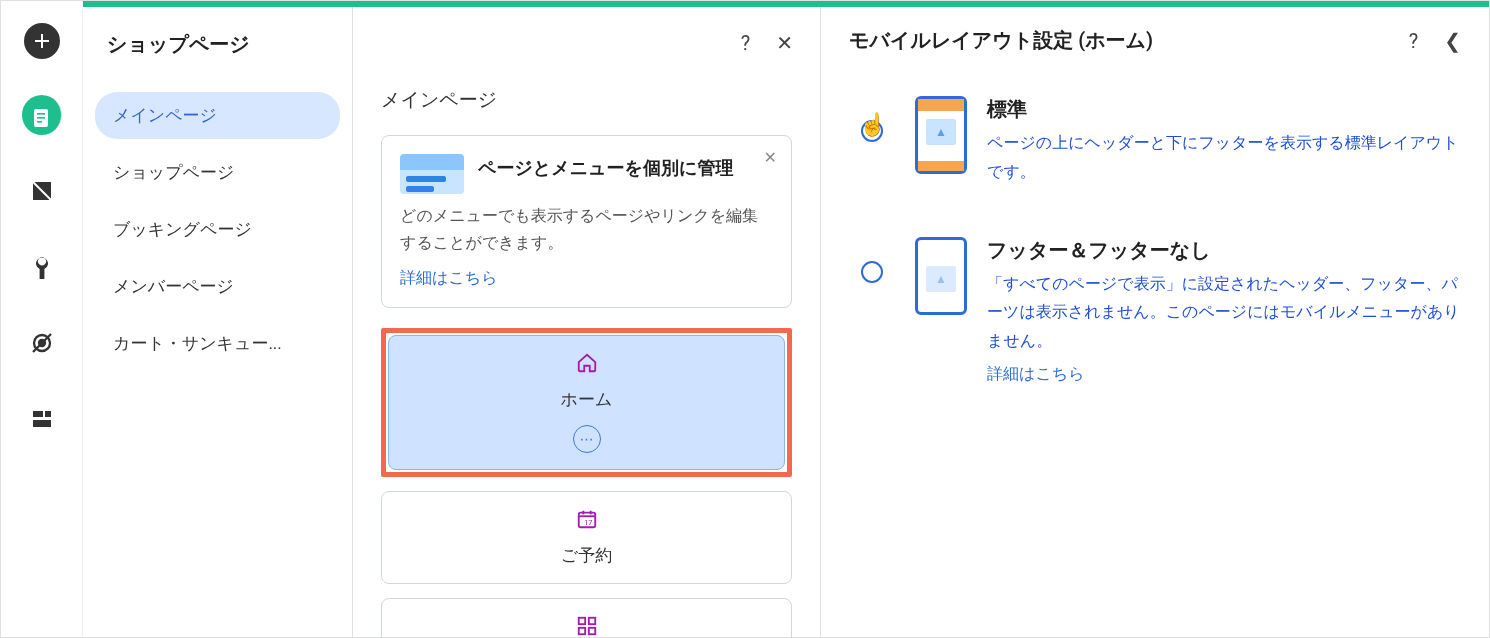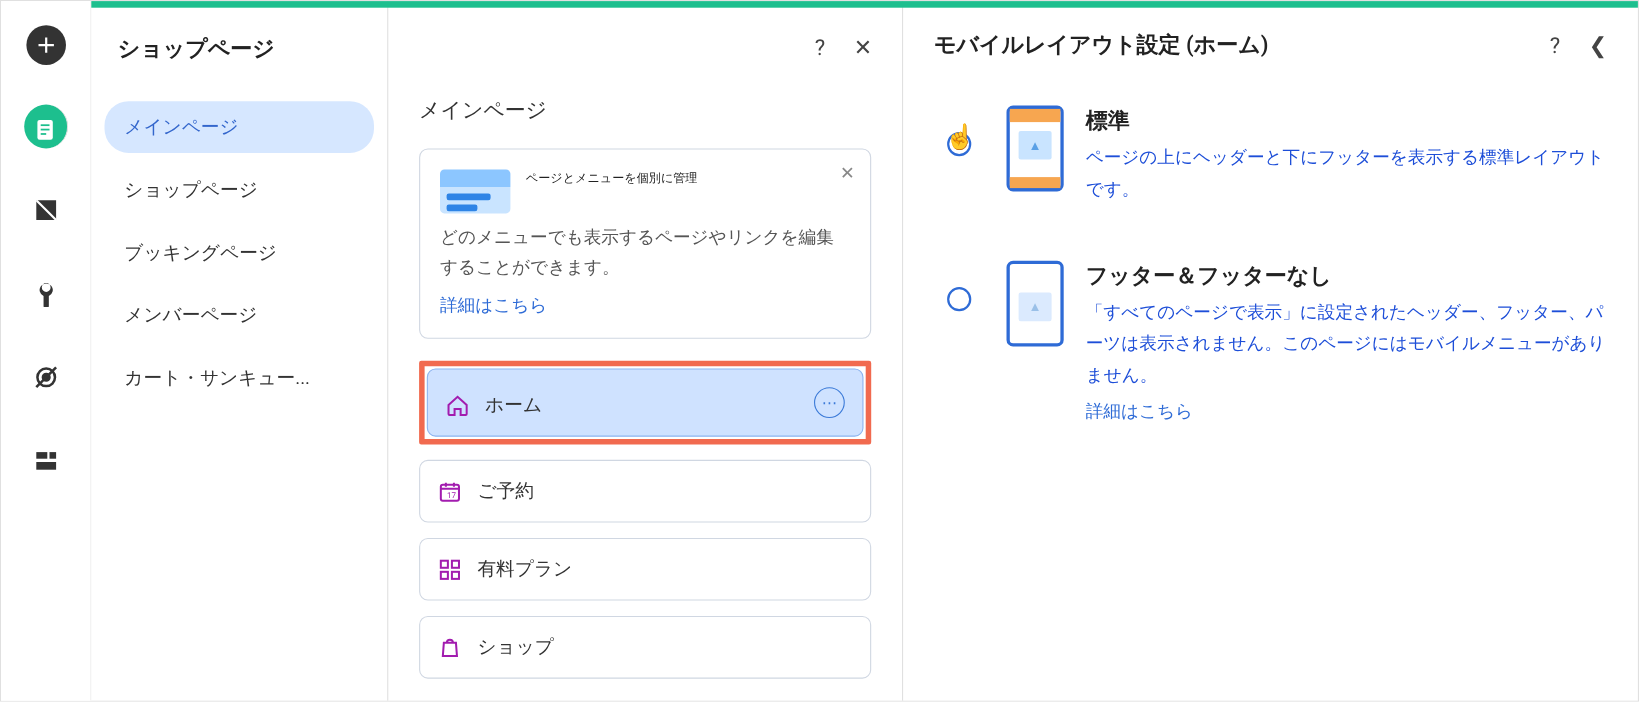--- a/index.html
+++ b/index.html
@@ -93,34 +93,35 @@
     width: 64px; height: 40px; flex-shrink:0;
     background: linear-gradient(#8cc6ff 0 40%, #c9e4ff 40% 100%);
     border-radius:4px;
     position:relative;
   }
   .info-thumb::before, .info-thumb::after{
     content:""; position:absolute; left:6px; height:6px; border-radius:2px; background:#2e84e6;
   }
   .info-thumb::before{ top:22px; width:40px; }
   .info-thumb::after{ top:32px; width:28px; }
-  .info-card h4 { font-size:11px; font-weight:400; color:#222; line-height:1.5; }
+  .info-card h4 { font-size:18px; font-weight:700; color:#222; line-height:1.5; }
   .info-card p { font-size:16px; color:#555; line-height:1.7; margin-top:8px; }
   .info-card a { display:inline-block; margin-top:12px; color:#2e6bd6; font-size:16px; text-decoration:none; }
   .info-card .close { position:absolute; top:12px; right:14px; color:#888; font-size:16px; cursor:pointer; }
   .page-item {
-    display:flex; align-items:flex-end;
+    display:flex; align-items:center;
     border:1px solid #d0d7e2;
     border-radius:8px;
     padding: 16px 16px;
     margin-bottom: 14px;
     font-size:17px;
     color:#333;
     cursor:pointer;
     gap:14px;
+    flex-direction:column;
   }
   .page-item .picon { width:22px; height:22px; color:#a21caf; display:flex; align-items:center; justify-content:center; }
   .page-item .lbl { flex:1; }
   .page-item .more {
     width:28px; height:28px; border-radius:50%;
     border:1px solid #3b7ad8; color:#3b7ad8;
     display:flex; align-items:center; justify-content:center;
     font-size:14px;
   }
   .page-item.selected {

